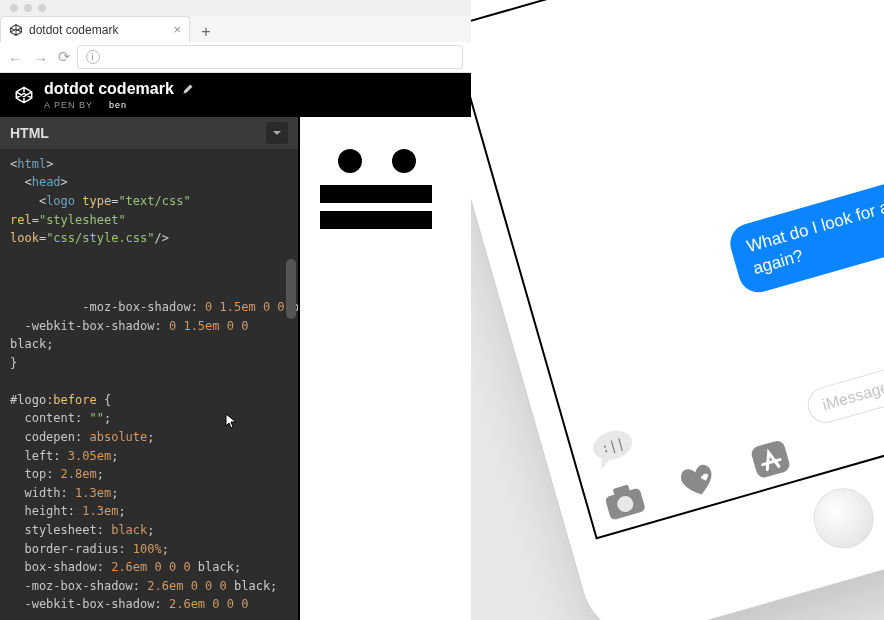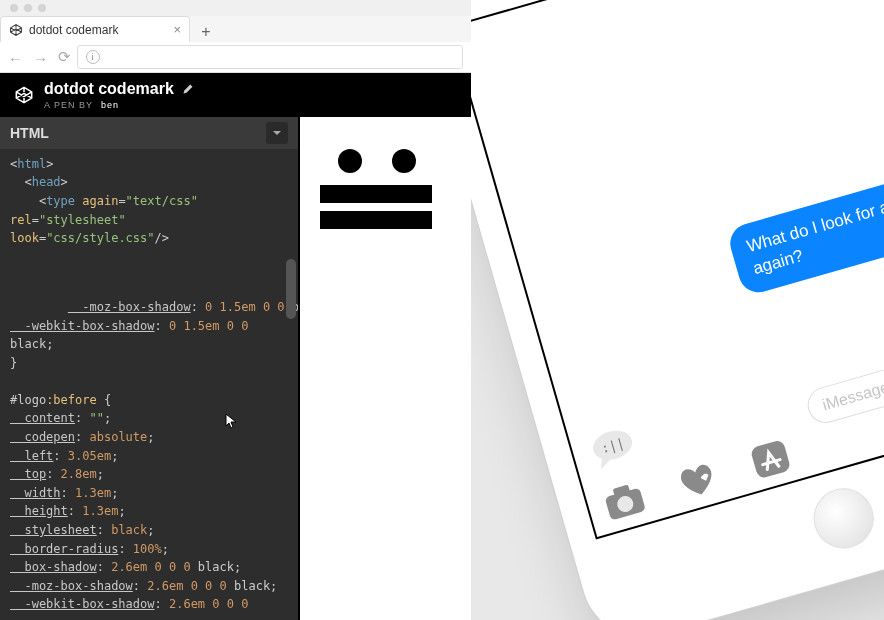--- a/index.html
+++ b/index.html
@@ -21,39 +21,39 @@
   .info-icon { width:14px; height:14px; border:1px solid #bbb; border-radius:50%; font-size:9px; line-height:12px; text-align:center; color:#888; }
 
   
   .cp-header { height:50px; background:#000; color:#fff; display:flex; align-items:center; padding:0 14px; gap:10px; }
   .cp-logo { width:20px; height:20px; flex-shrink:0; }
   .cp-title-wrap { display:flex; flex-direction:column; }
   .cp-title-row { display:flex; align-items:center; gap:8px; }
   .cp-title { font-size:16px; font-weight:600; }
   .pencil-icon { width:12px; height:12px; color:#ccc; }
   .cp-byline { font-size:9px; letter-spacing:1px; color:#999; margin-top:2px; }
-  .cp-byline .by { margin-right:8px;text-align:right; }
+  .cp-byline .by { margin-right:16px;text-align:right; }
   .cp-byline .author { color:#fff; }
 
   
   .editor-area { flex:1; display:flex; background:#1e1e1e; }
   .editors { width:300px; display:flex; flex-direction:column; border-right:2px solid #000; }
   .panel-header { height:32px; background:#3a3a3a; color:#ddd; display:flex; align-items:center; padding:0 10px; font-size:14px; font-weight:600; }
   .panel-header .chev { margin-left:auto; width:22px; height:22px; background:#2a2a2a; border-radius:3px; display:flex; align-items:center; justify-content:center; }
   .code { font-family: "Menlo","Consolas",monospace; font-size:12px; line-height:1.55; padding:6px 10px; color:#ccc; white-space:pre; overflow:hidden; background:#2d2d2d; }
   .code-html { height:106px; }
   .code-css { flex:1; overflow:hidden; position:relative; }
   .scrollbar { position:absolute; right:2px; top:4px; width:10px; height:60px; background:#555; border-radius:5px; }
   .cursor { position:absolute; width:12px; height:16px; pointer-events:none; left:225px; top:158px; }
 
   
   .t-tag   { color:#6fa3bf; }
   .t-attr  { color:#e6c07b; }
   .t-str   { color:#98c379; }
-  .t-prop  { color:#c7c7c7;text-decoration:underline; }
+  .t-prop  { color:#c7c7c7; }
   .t-val   { color:#d19a66; }
   .t-num   { color:#d19a66; }
   .t-sel   { color:#ccc; }
   .t-ps    { color:#e6c07b; }
   .t-punc  { color:#ccc; }
 
   
   .preview { flex:1; background:#fff; position:relative; }
   .logo-shape { position:absolute; left:38px; top:32px; }
   .logo-eye-l, .logo-eye-r { position:absolute; width:24px; height:24px; background:#000; border-radius:50%; }
@@ -129,21 +129,21 @@
       <div class="panel-header">
         <span>HTML</span>
         <span class="chev">
           <svg width="10" height="10" viewBox="0 0 10 10">
               <path fill="#aaa" d="M1 3l4 4 4-4z"></path>
             </svg>
         </span>
       </div>
       <div class="code code-html"><span class="t-punc">&lt;</span><span class="t-tag">html</span><span class="t-punc">&gt;</span>
 <span class="t-punc">  &lt;</span><span class="t-tag">head</span><span class="t-punc">&gt;</span>
-<span class="t-punc">    &lt;</span><span class="t-tag">type </span><span class="t-attr">again</span><span class="t-punc">=</span><span class="t-str">"text/css"</span>
+<span class="t-punc">    &lt;</span><span class="t-tag">logo </span><span class="t-attr">type</span><span class="t-punc">=</span><span class="t-str">"text/css"</span>
 <span class="t-attr">rel</span><span class="t-punc">=</span><span class="t-str">"stylesheet"</span>
 <span class="t-attr">look</span><span class="t-punc">=</span><span class="t-str">"css/style.css"</span><span class="t-punc">/&gt;</span></div>
 
       <div class="code code-css">
         <div class="scrollbar"></div>
         <svg class="cursor" viewBox="0 0 12 16">
             <path fill="#fff" stroke="#000" stroke-width="1" d="M1 1l0 12 3-3 2 5 2-1-2-5 5 0z"></path>
           </svg><span class="t-prop">  -moz-box-shadow</span><span class="t-punc">: </span><span class="t-num">0 1.5em 0 0 </span><span class="t-sel">black</span>
 <span class="t-prop">  -webkit-box-shadow</span><span class="t-punc">: </span><span class="t-num">0 1.5em 0 0</span>
 <span class="t-sel">black</span><span class="t-punc">;</span>

